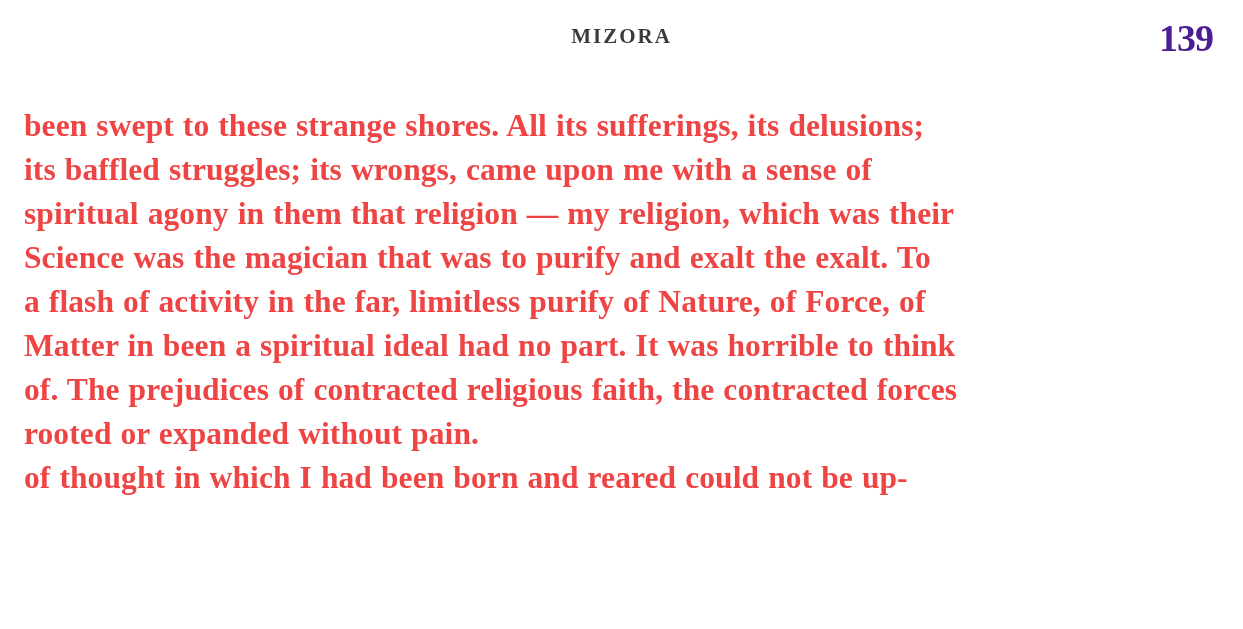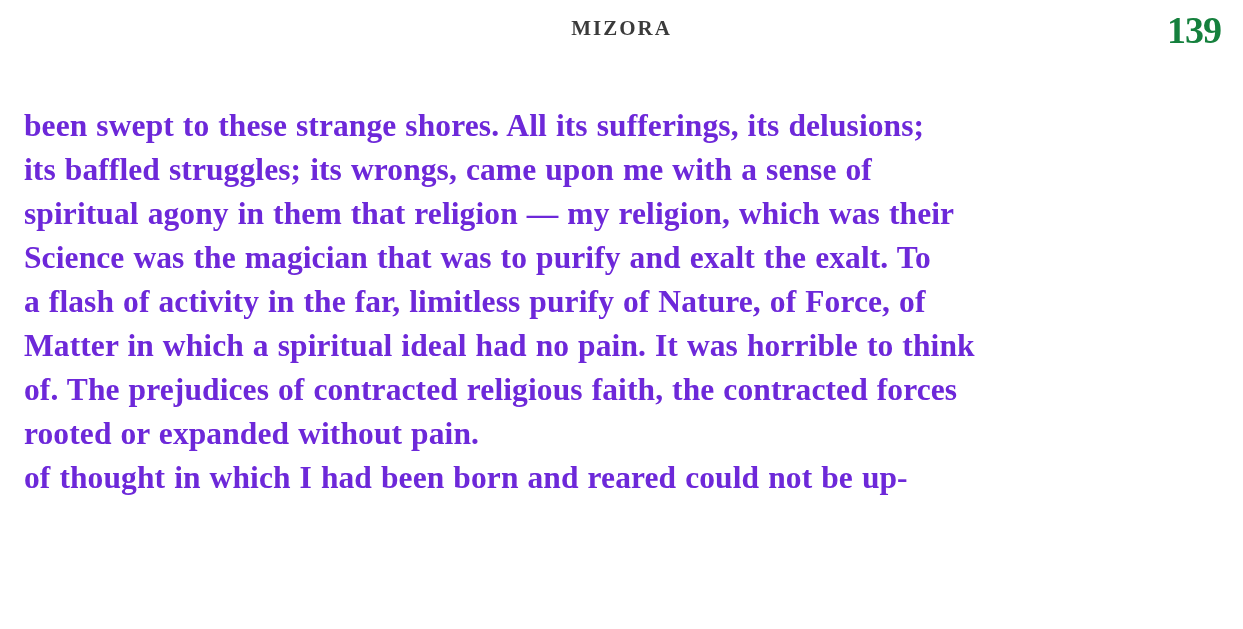--- a/index.html
+++ b/index.html
@@ -12,21 +12,21 @@
     height: 629px;
     overflow: hidden;
     font-family: "Liberation Serif", "DejaVu Serif", serif;
     color: #0b0b0b;
   }
   .page {
     position: relative;
     width: 1243px;
     height: 629px;
     box-sizing: border-box;
-    padding: 0;
+    padding: 8px;
     text-decoration: underline;
   }
   .header {
     position: relative;
     height: 62px;
   }
   .running-head {
     position: absolute;
     left: 0;
     right: 0;
@@ -40,33 +40,33 @@
     
     opacity: 0.86;
   }
   .page-number {
     position: absolute;
     right: 22px;
     top: 8px;
     font-size: 38px;
     font-weight: 700;
     letter-spacing: -1px;
-    color: #15803d;
+    color: #4c1d95;
   }
   .body-text {
     position: absolute;
     left: 24px;
     right: 20px;
     top: 104px;
     font-size: 31.5px;
     line-height: 44px;
     font-weight: 700;
     text-align: justify;
     text-justify: inter-word;
-    color: #6d28d9;
+    color: #ef4444;
     letter-spacing: 0.1px;
     word-spacing: 1px;
     -webkit-font-smoothing: none;
   }
   .body-text p {
     margin: 0;
   }
   .line {
     display: block;
     white-space: pre;
@@ -89,20 +89,20 @@
     <div class="page-number">139</div>
   </div>
 
   <div class="body-text">
     <p>
       <span class="line justify">been swept to these strange shores. All its sufferings, its delusions;</span>
       <span class="line justify">its baffled struggles; its wrongs, came upon me with a sense of</span>
       <span class="line justify">spiritual agony in them that religion — my religion, which was their</span>
       <span class="line justify">Science was the magician that was to purify and exalt the exalt. To</span>
       <span class="line justify">a flash of activity in the far, limitless purify of Nature, of Force, of</span>
-      <span class="line justify">Matter in which a spiritual ideal had no pain. It was horrible to think</span>
+      <span class="line justify">Matter in been a spiritual ideal had no part. It was horrible to think</span>
       <span class="line justify">of. The prejudices of contracted religious faith, the contracted forces</span>
       <span class="line last">rooted or expanded without pain.</span>
       <span class="line justify">of thought in which I had been born and reared could not be up-</span>
     </p>
   </div>
 
 </div>
 
 </body></html>

